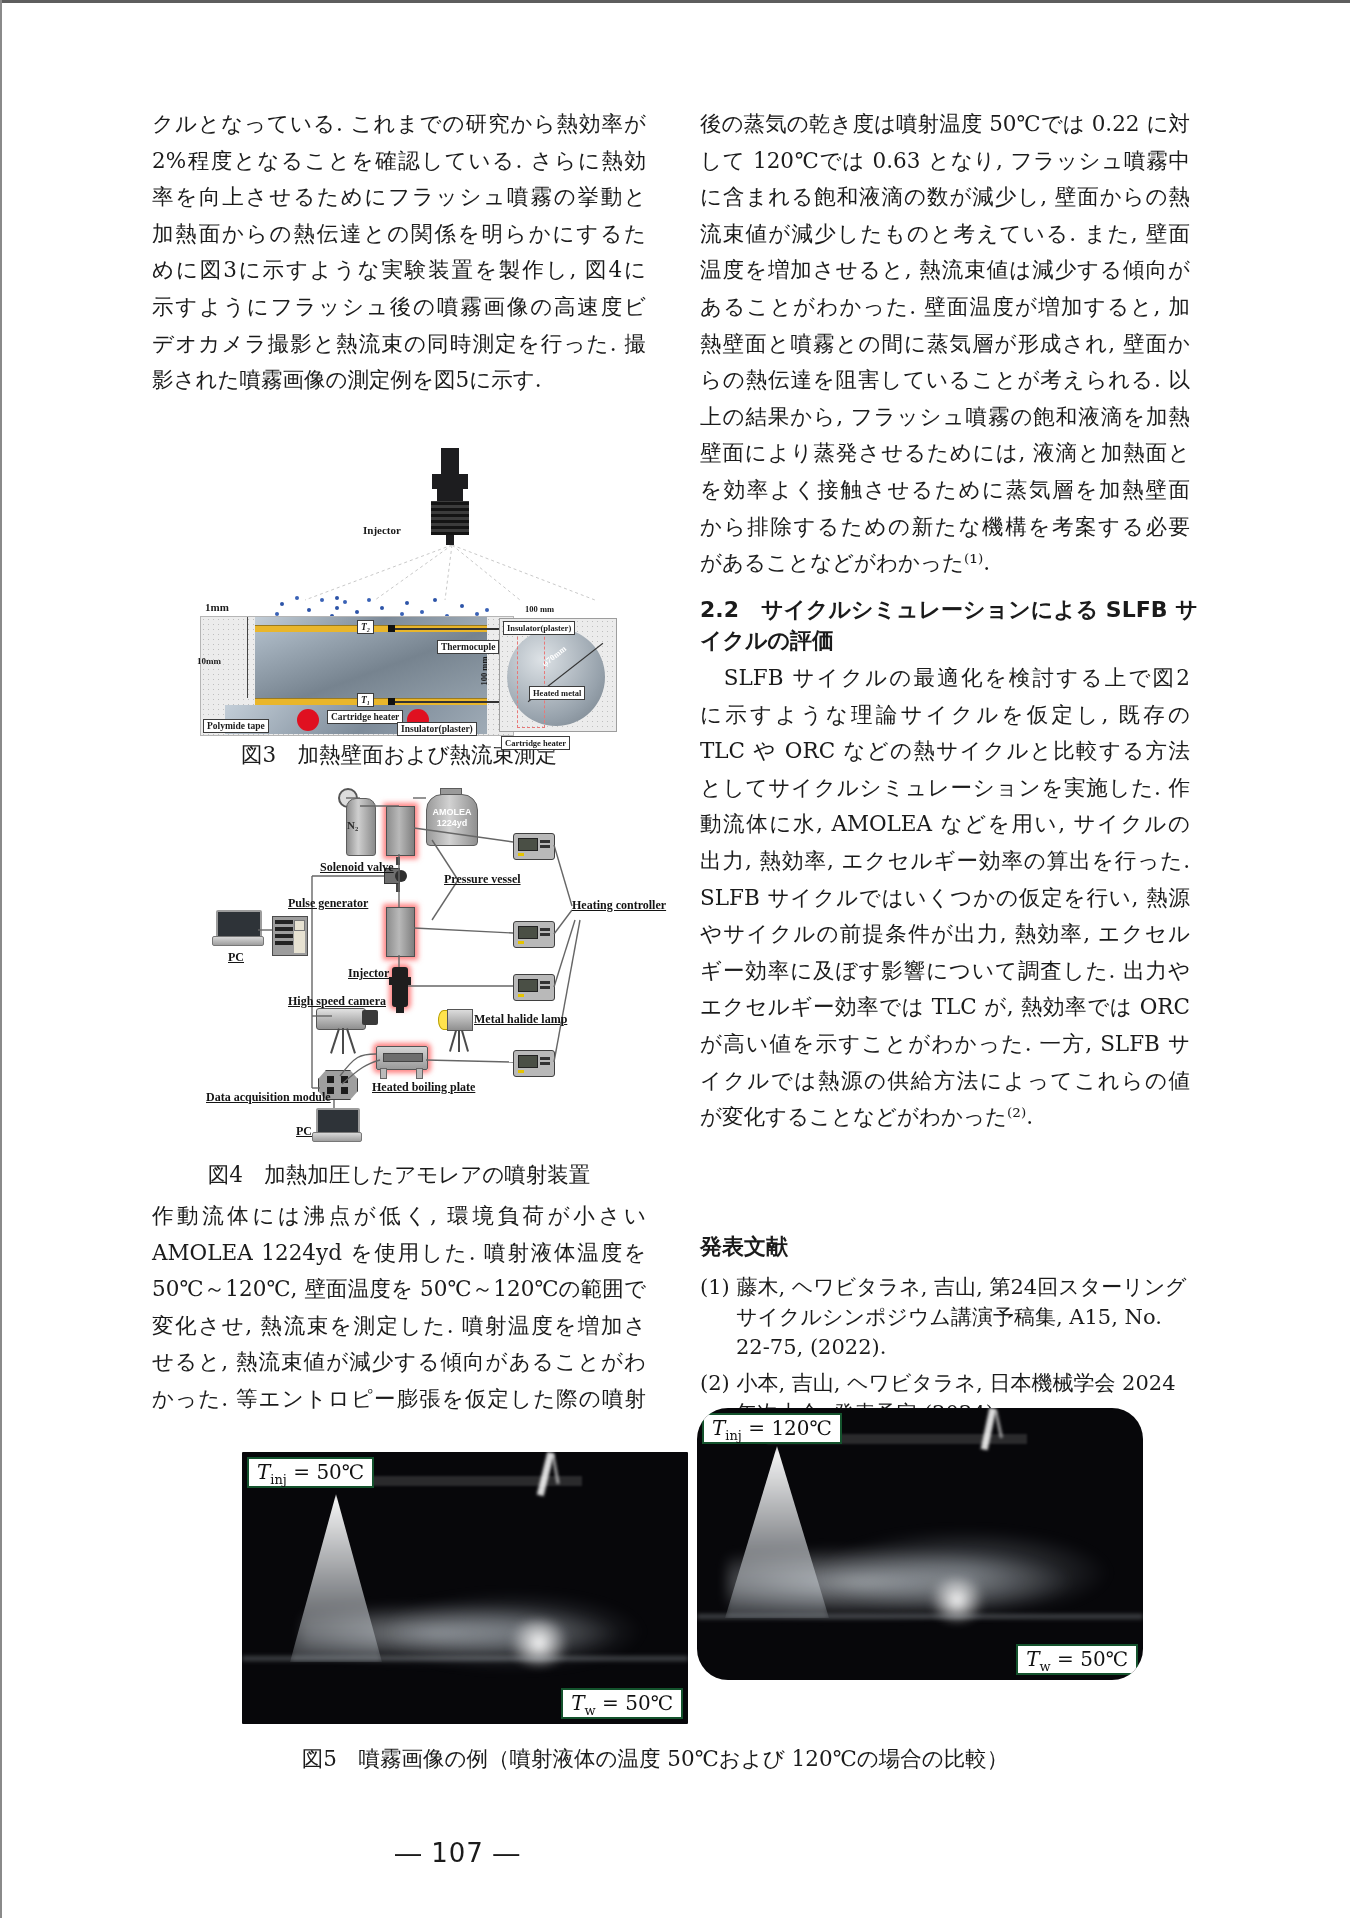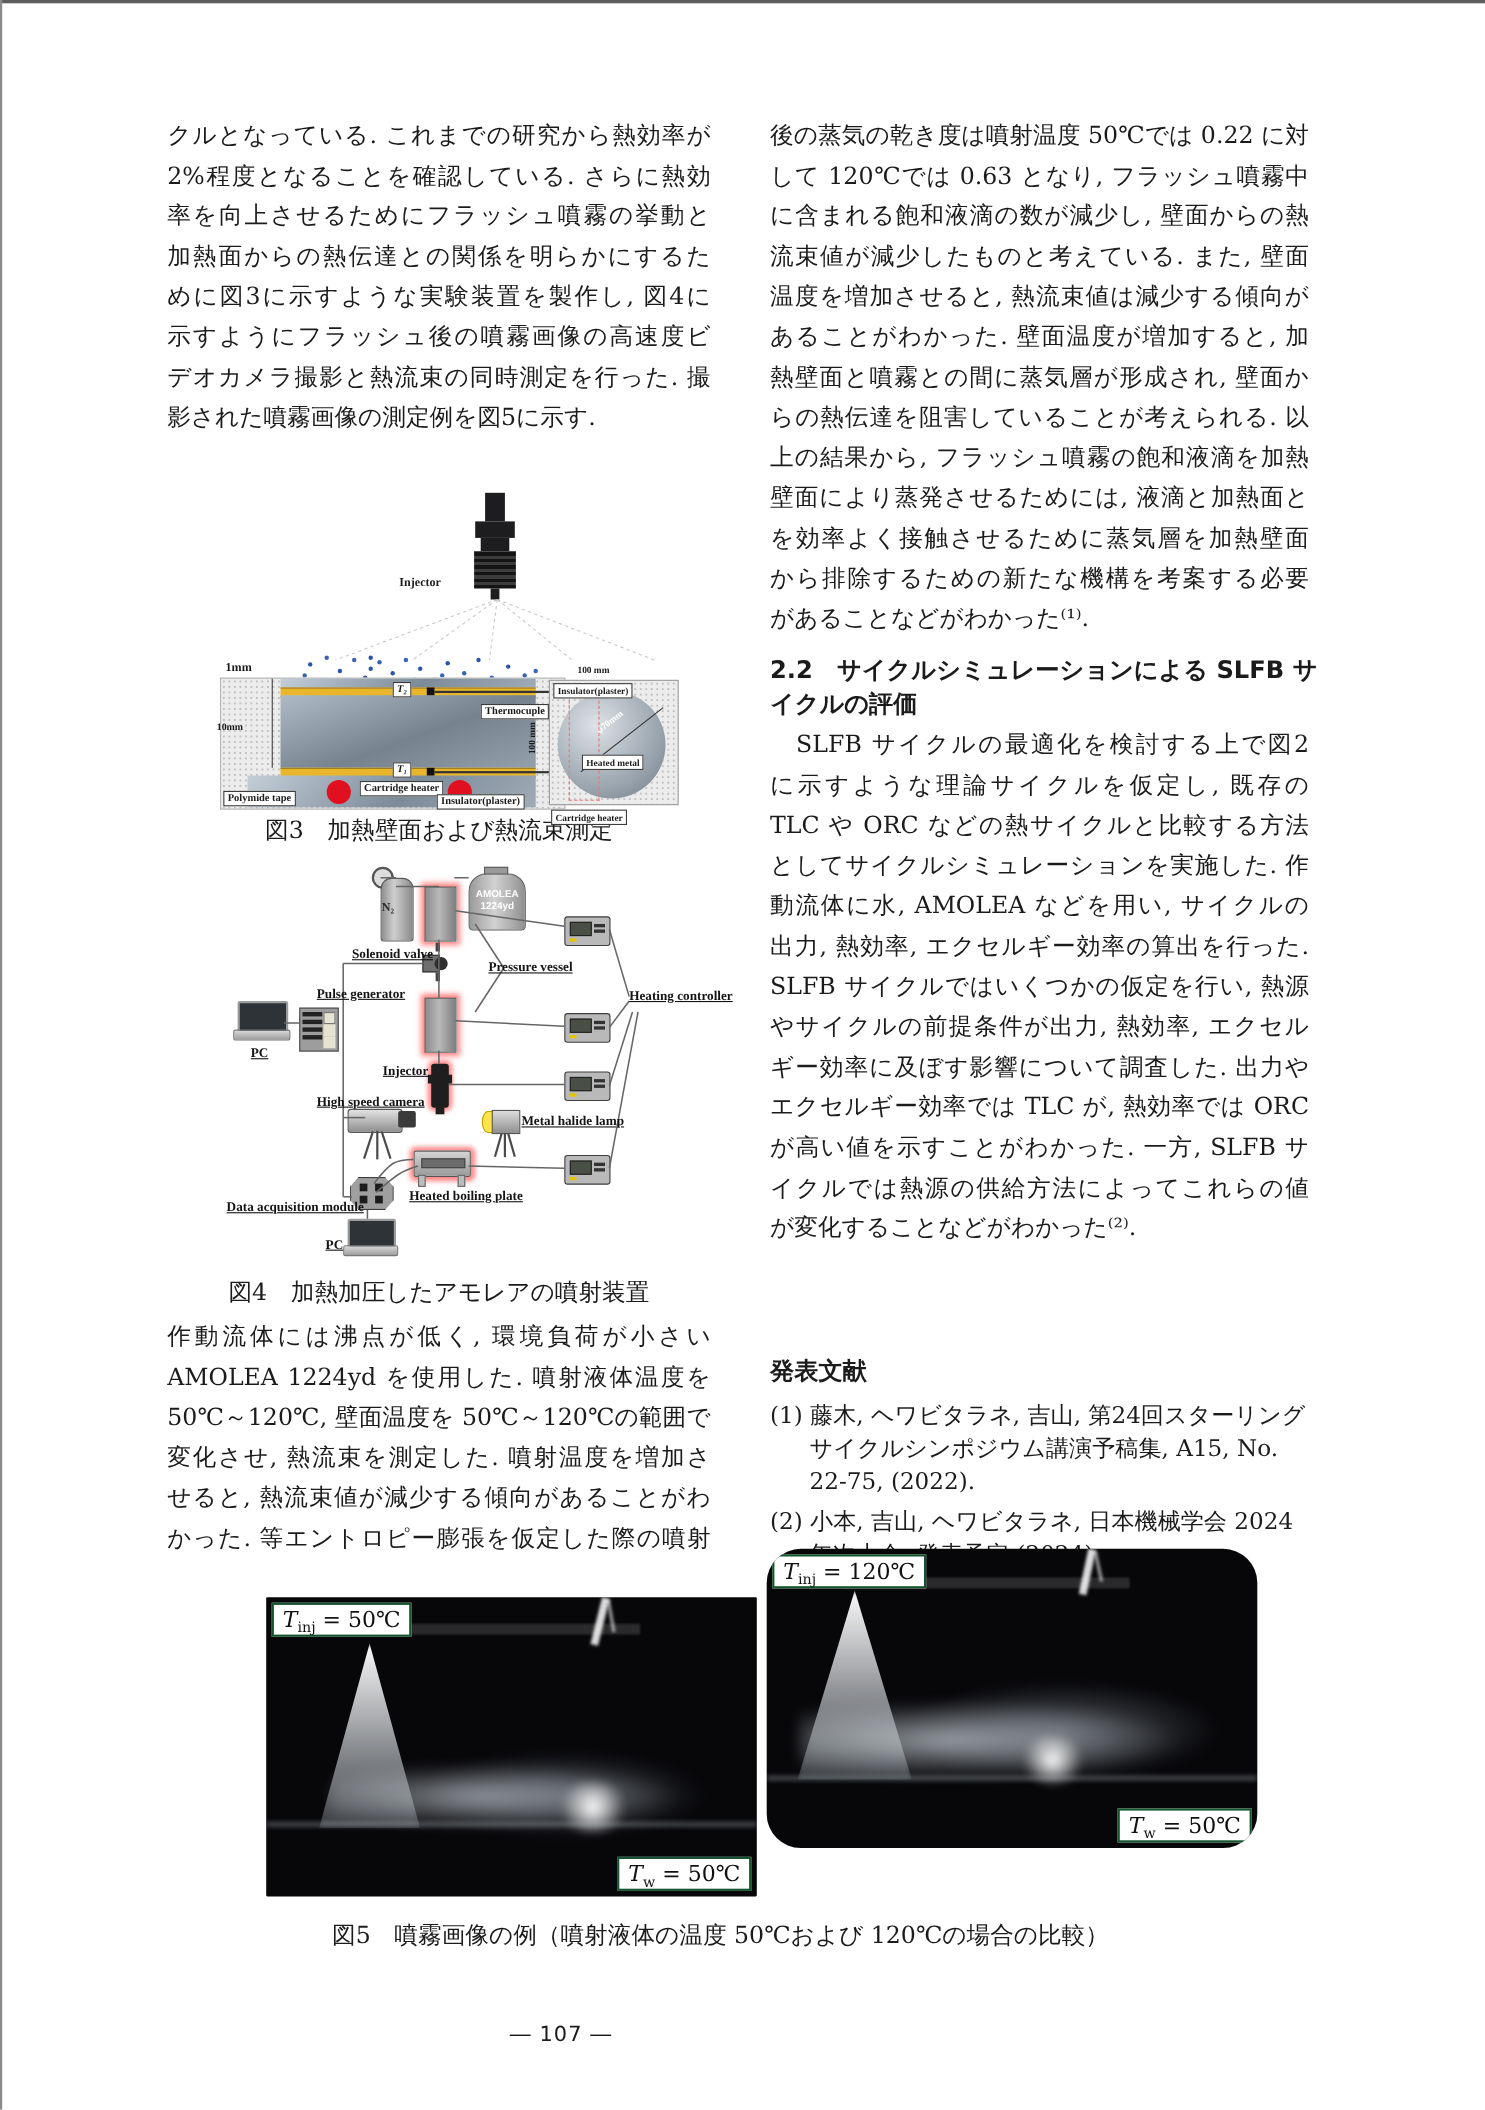--- a/index.html
+++ b/index.html
@@ -10,21 +10,21 @@
 
   
   .para{position:absolute;font-size:21.5px;}
   .para .tl{line-height:36.6px;height:36.6px;white-space:nowrap;text-align:justify;text-align-last:justify;}
   .para.para-end .tl:last-child{text-align-last:left;}
   .heading{position:absolute;font-family:"DejaVu Sans","Liberation Sans",sans-serif;
            font-weight:700;font-size:22px;line-height:31px;}
   .caption{position:absolute;font-size:21.5px;text-align:center;white-space:nowrap;}
   .refs-head{position:absolute;font-family:"DejaVu Sans","Liberation Sans",sans-serif;font-weight:700;font-size:22px;}
   .ref-item{font-size:21px;line-height:30px;padding-left:36px;text-indent:-36px;margin-bottom:6px;}
-  .page-num{position:absolute;font-family:"DejaVu Sans","Liberation Sans",sans-serif;font-size:19px;text-align:center;letter-spacing:1px;}
+  .page-num{position:absolute;font-family:"DejaVu Sans","Liberation Sans",sans-serif;font-size:26px;letter-spacing:1px;}
 
   
   #fig3{position:absolute;left:185px;top:448px;width:460px;height:296px;}
   .abs{position:absolute;}
   .inj-r{position:absolute;background:#1d1d1f;}
   .inj-thread{background:repeating-linear-gradient(0deg,#141414 0 3px,#3c3c3c 3px 6px);}
   .fig3-lab{position:absolute;font-family:"Liberation Serif",serif;font-weight:700;font-size:11px;white-space:nowrap;}
   .tag{position:absolute;background:#ffffff;border:1px solid #3c3c3c;font-family:"Liberation Serif",serif;
        font-weight:700;font-size:9.5px;line-height:12px;padding:0 3px;white-space:nowrap;z-index:6;}
   .hatch{background-color:#ececec;background-image:radial-gradient(#bfbfbf 0.9px,transparent 1px);background-size:5px 5px;}

